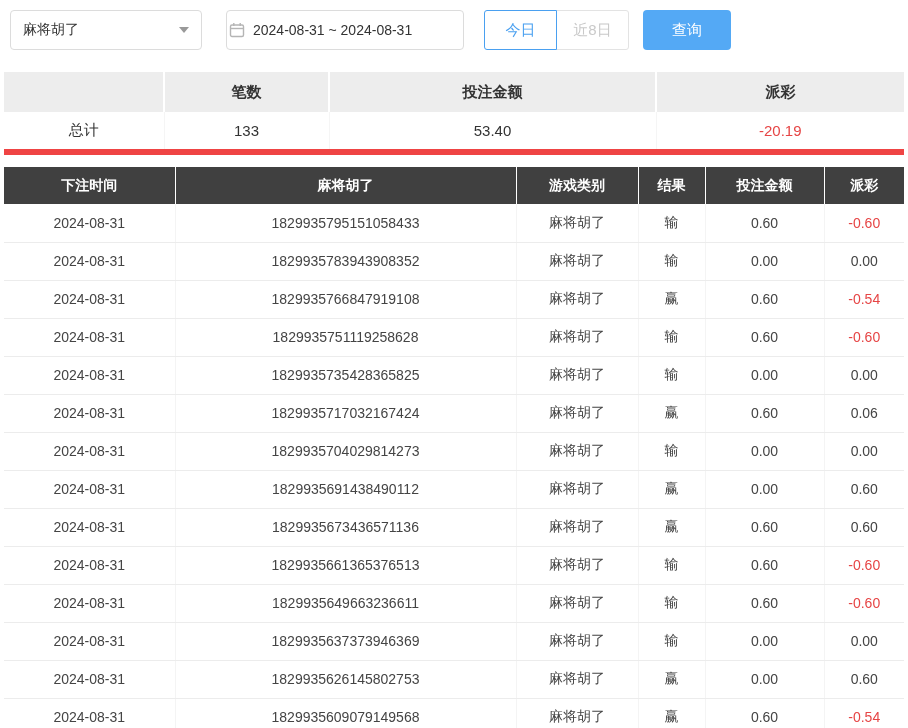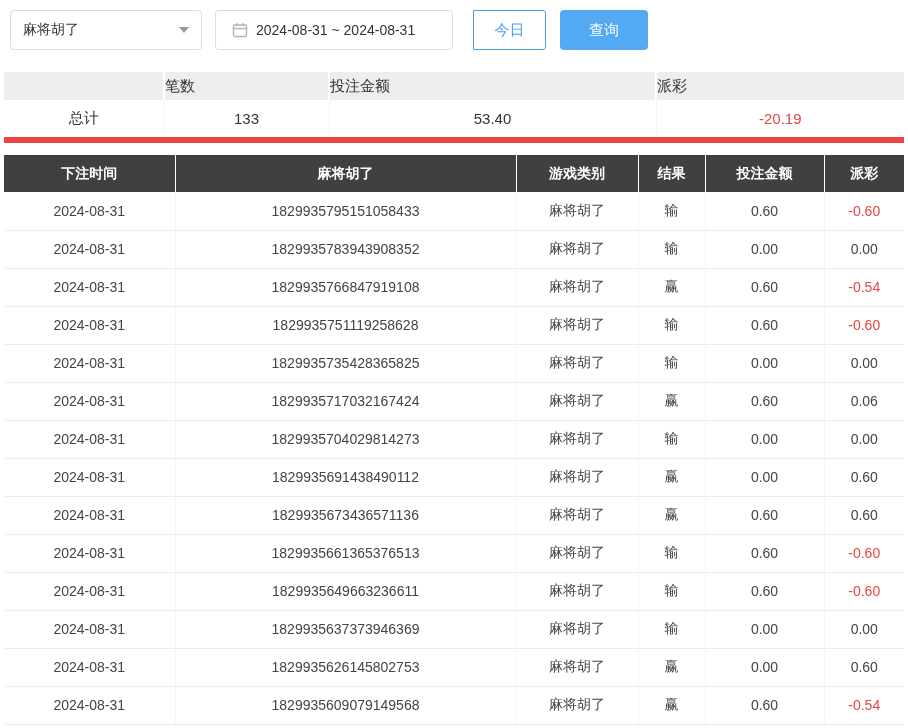--- a/index.html
+++ b/index.html
@@ -28,25 +28,25 @@
     cursor: pointer;
   }
   .caret {
     width: 0; height: 0;
     border-left: 5px solid transparent;
     border-right: 5px solid transparent;
     border-top: 6px solid #999;
   }
   .date-input {
     width: 238px; height: 40px;
-    margin-left: 13px;
+    margin-left: 24px;
     border: 1px solid #dcdcdc; border-radius: 4px;
     background: #fff;
     display: flex; align-items: center;
-    padding: 0 16px;
+    padding: 0 2px;
     font-size: 14px; color: #333;
     cursor: text;
   }
   .cal-icon { margin-right: 8px; display: inline-flex; }
   .btn-group { display: flex; margin-left: 20px; }
   .qbtn {
     width: 73px; height: 40px;
     background: #fff;
     border: 1px solid #e3e3e3;
     color: #c9c9c9;
@@ -75,24 +75,24 @@
 
   
   table { border-collapse: collapse; table-layout: fixed; }
   .summary {
     width: 900px;
     margin: 20px 4px 0;
     font-size: 15px;
   }
   .summary th {
     background: #ededed;
-    height: 28px;
-    font-weight: normal;
+    height: 40px;
+    font-weight: bold;
     color: #333;
-    text-align: left;
+    text-align: center;
     border-right: 2px solid #fff;
   }
   .summary th:last-child { border-right: none; }
   .summary td {
     height: 40px;
     text-align: center;
     color: #333;
     background: #fff;
     border-bottom: 6px solid #ef4444;
     border-right: 1px solid #f5f5f5;
@@ -142,20 +142,21 @@
         <line x1="1.5" y1="6.5" x2="14.5" y2="6.5" stroke="#b5b5b5" stroke-width="1.4"></line>
         <line x1="4.8" y1="1" x2="4.8" y2="4" stroke="#b5b5b5" stroke-width="1.4"></line>
         <line x1="11.2" y1="1" x2="11.2" y2="4" stroke="#b5b5b5" stroke-width="1.4"></line>
       </svg>
     </span>
     <span>2024-08-31 ~ 2024-08-31</span>
   </div>
 
   <div class="btn-group">
     <button class="qbtn active">今日</button>
+    <button class="qbtn">近8日</button>
   </div>
 
   <button class="query-btn">查询</button>
 </div>
 
 <table class="summary">
   <colgroup>
     <col style="width:160px">
       <col style="width:165px">
       <col style="width:327px">

